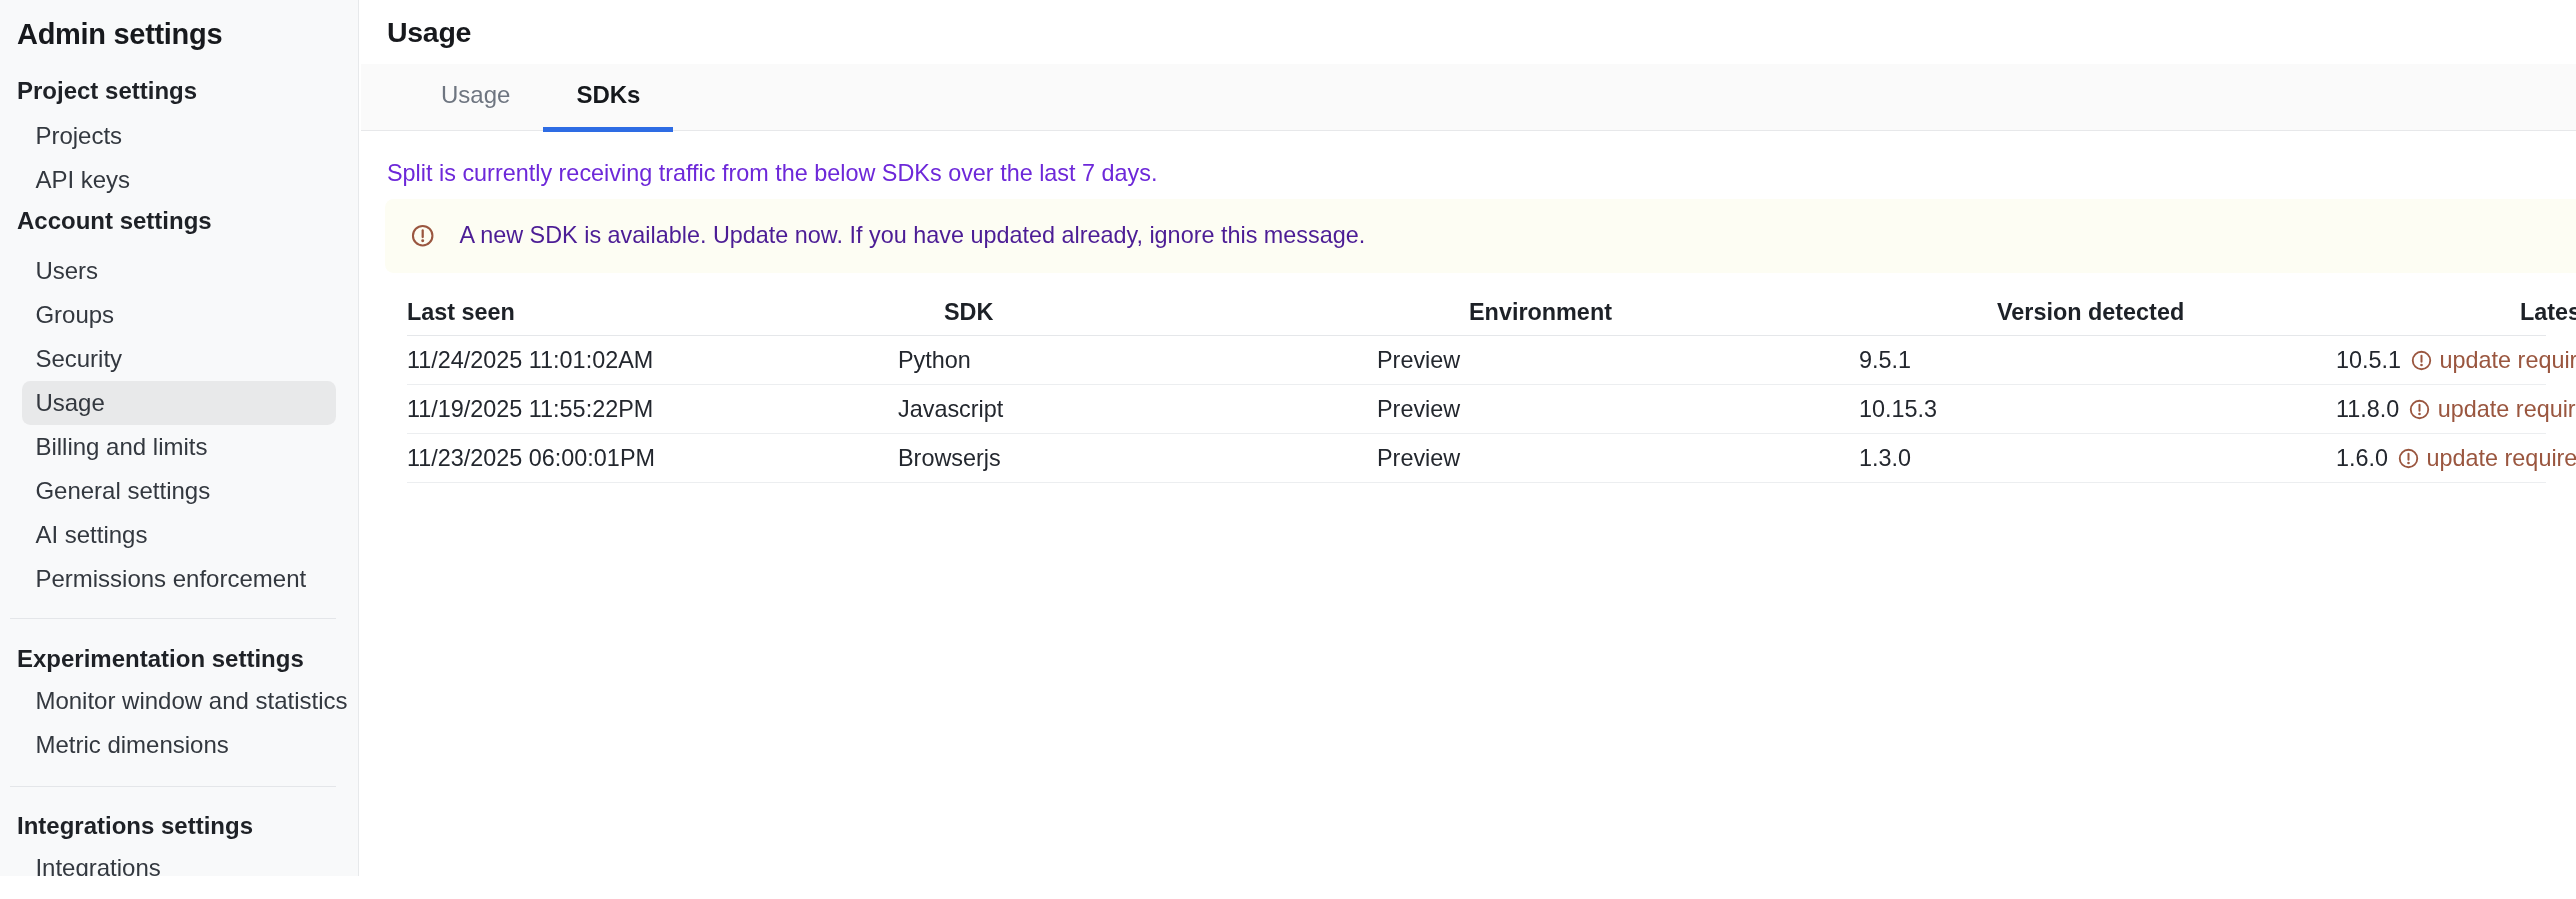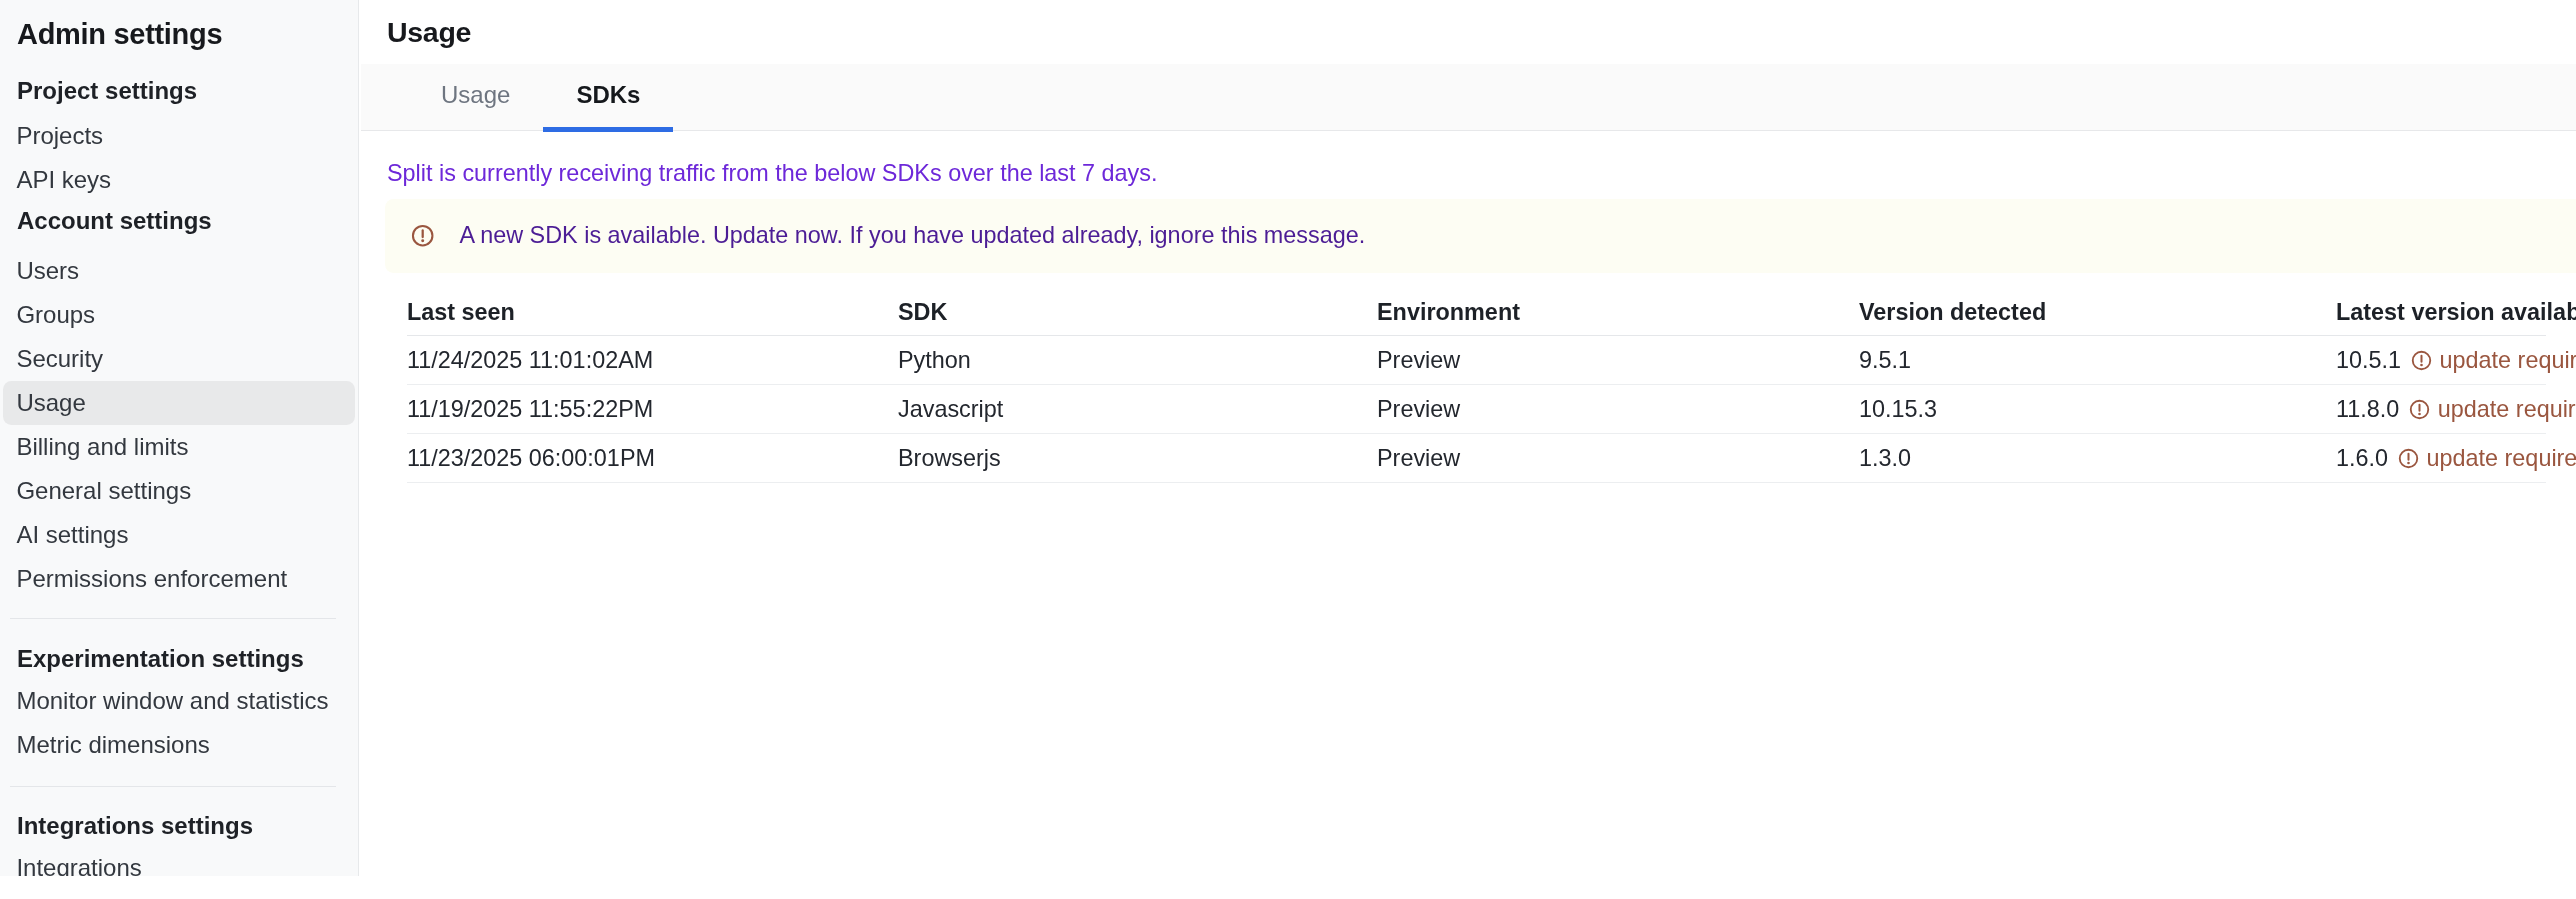--- a/index.html
+++ b/index.html
@@ -16,21 +16,21 @@
   }
   .sidebar-title {
     margin:1.7px 17px 0; font-size:29px; line-height:39px; font-weight:700; color:#17191d;
     letter-spacing:-0.3px;
   }
   .section-label {
     margin:22px 17px 0; font-size:24px; line-height:30px; font-weight:700; color:#1e2126;
   }
   .section-label.tight { margin-top:3.3px; }
   .side-item {
-    margin:0 3px; height:44px; display:flex; align-items:center;
+    margin:0 22px; height:44px; display:flex; align-items:center;
     padding-left:13.4px; border-radius:8.4px; font-size:24px; color:#33383f;
     cursor:pointer; white-space:nowrap;
   }
   .side-item.mt10 { margin-top:8.4px; }
   .side-item.mt16 { margin-top:13.4px; }
   .side-item.mt6  { margin-top:5px; }
   .side-item.selected { background:#e8e9ea; }
   .side-divider { border:none; border-top:1.7px solid #e4e6e9; margin:17px 22px 0 10px; }
 
   
@@ -57,21 +57,21 @@
     display:flex; align-items:center; padding-left:26px; gap:25px;
     color:#4c1d95; font-size:23.4px;
   }
   .alert-icon-wrap { display:flex; align-items:center; }
 
   .sdk-table { margin:17.6px 30px 0 46px; font-size:23.4px; }
   .t-row {
     display:grid; grid-template-columns:491px 479px 482px 477px 1fr;
     align-items:center;
   }
-  .t-row.head { height:46px; border-bottom:1.7px solid #e5e7ea; font-weight:700; color:#1d2127; }
+  .t-row.head { height:46px; border-bottom:1.7px solid #e5e7ea; font-weight:700; color:#1d2127;gap:46px; }
   .t-row.body { height:49px; border-bottom:1.7px solid #eceef0; color:#23272e; }
   .cell { white-space:nowrap; }
   .cell.latest { display:flex; align-items:center; }
   .update-badge {
     display:inline-flex; align-items:center; gap:7.5px; margin-left:10px;
     color:#9a563f; white-space:nowrap;
   }
 </style>
 </head>
 <body>

